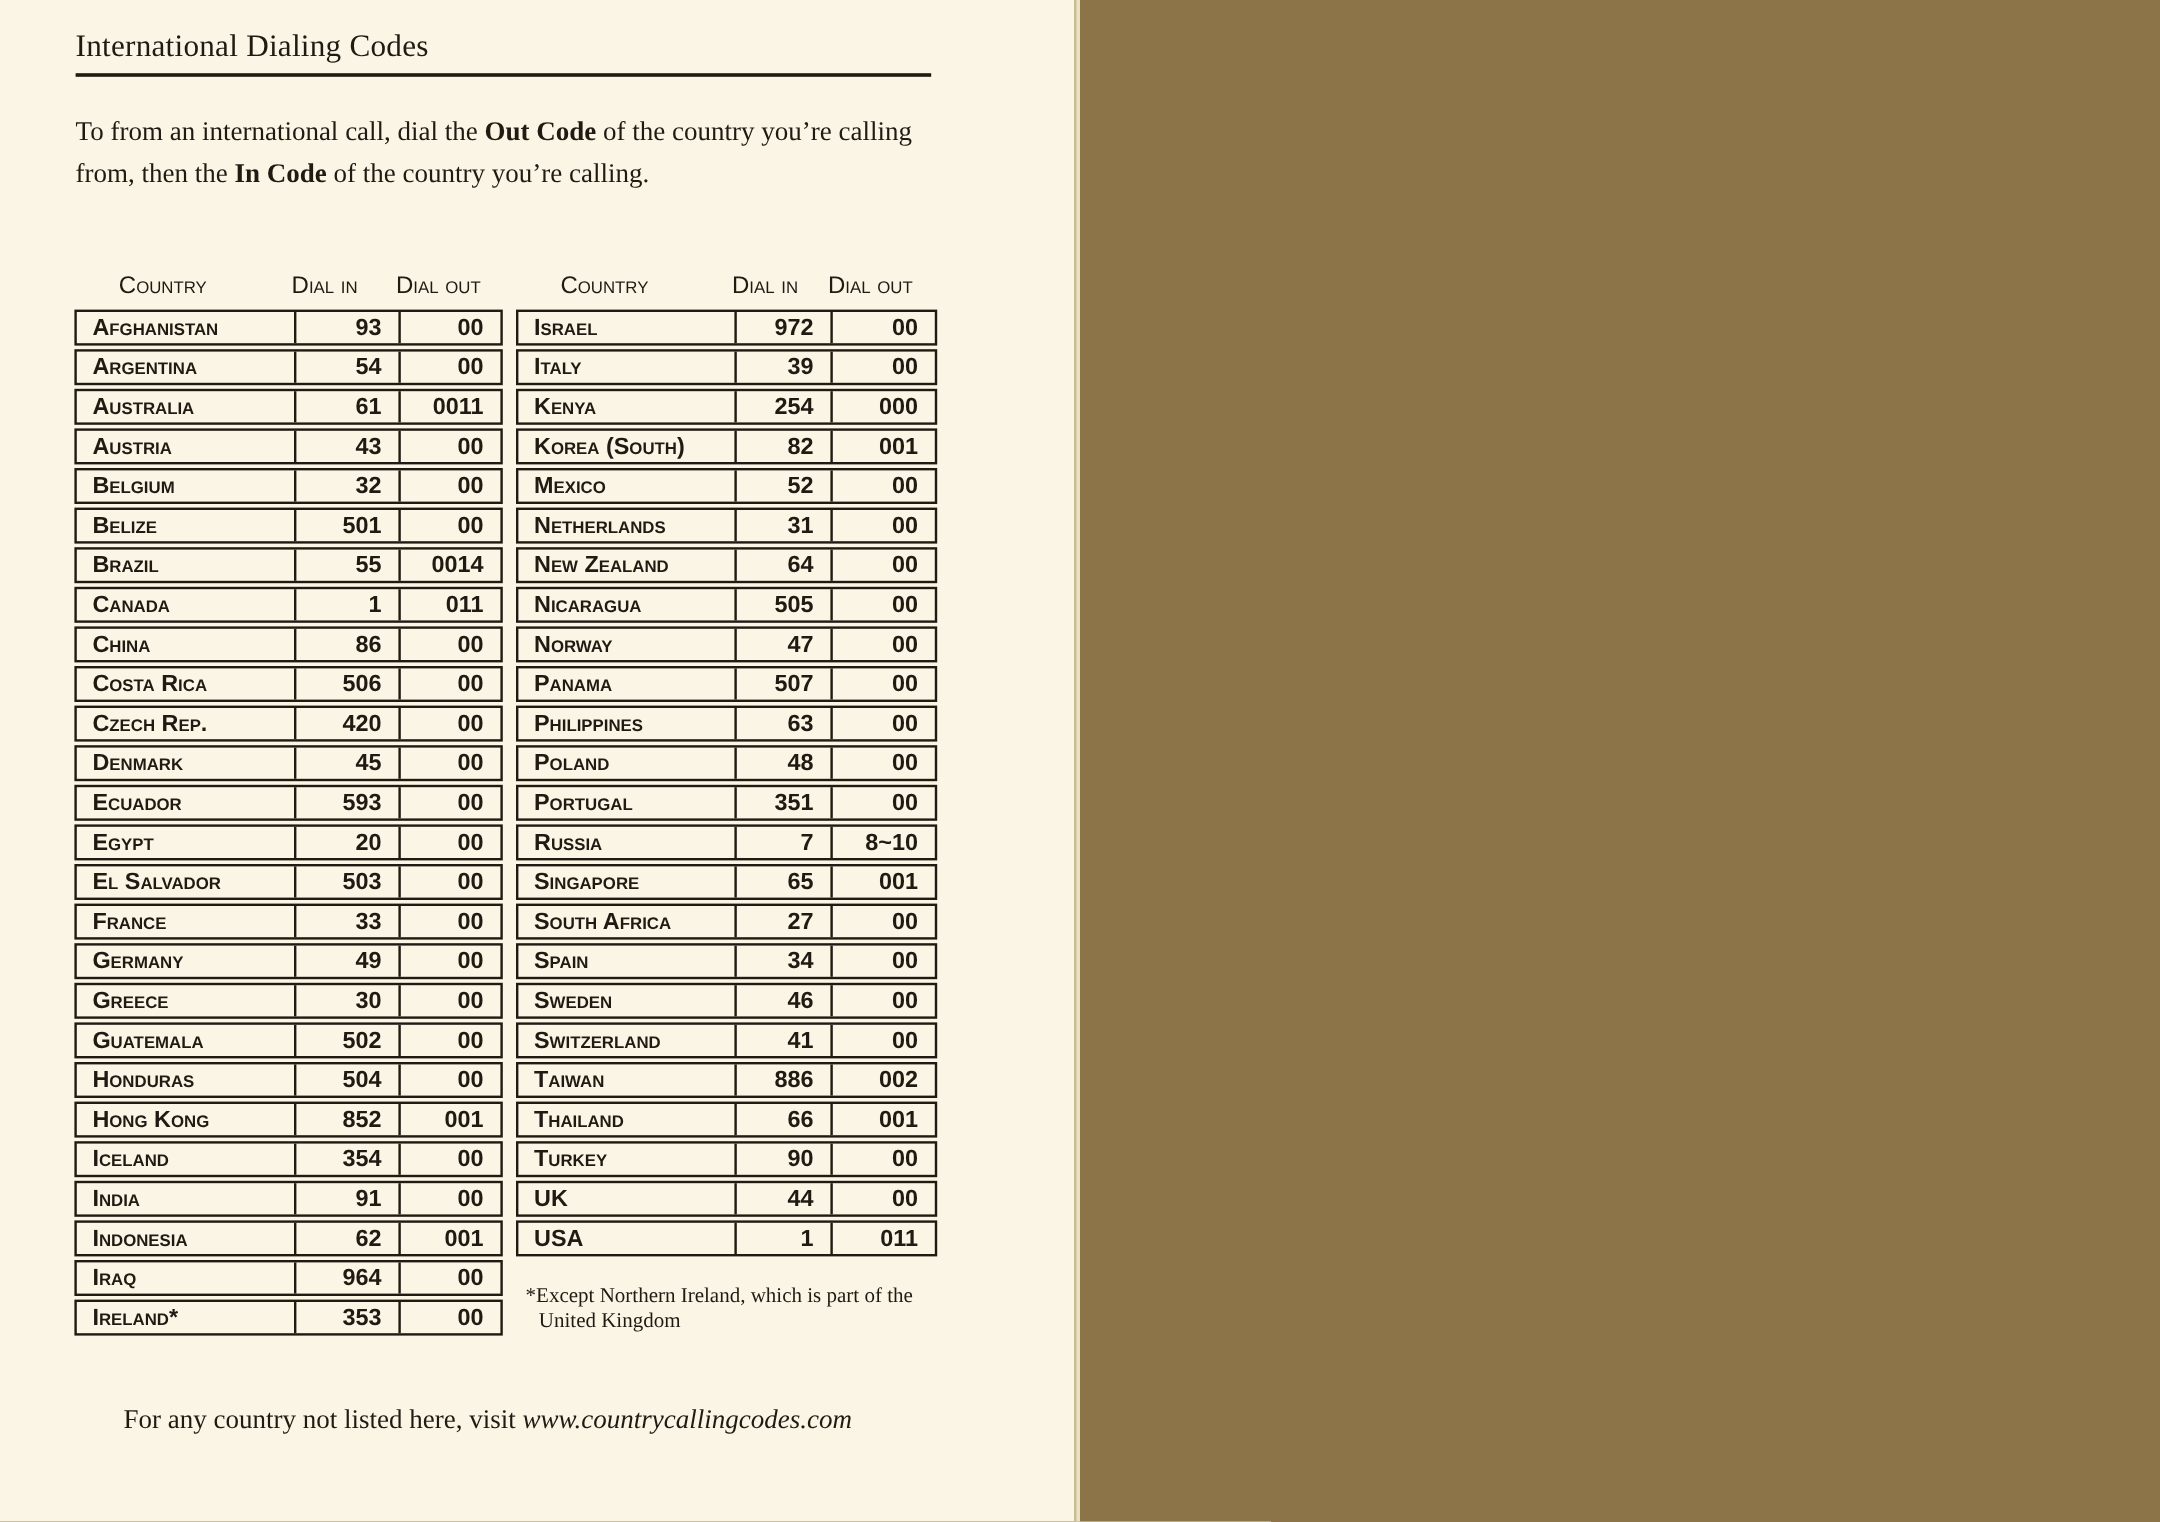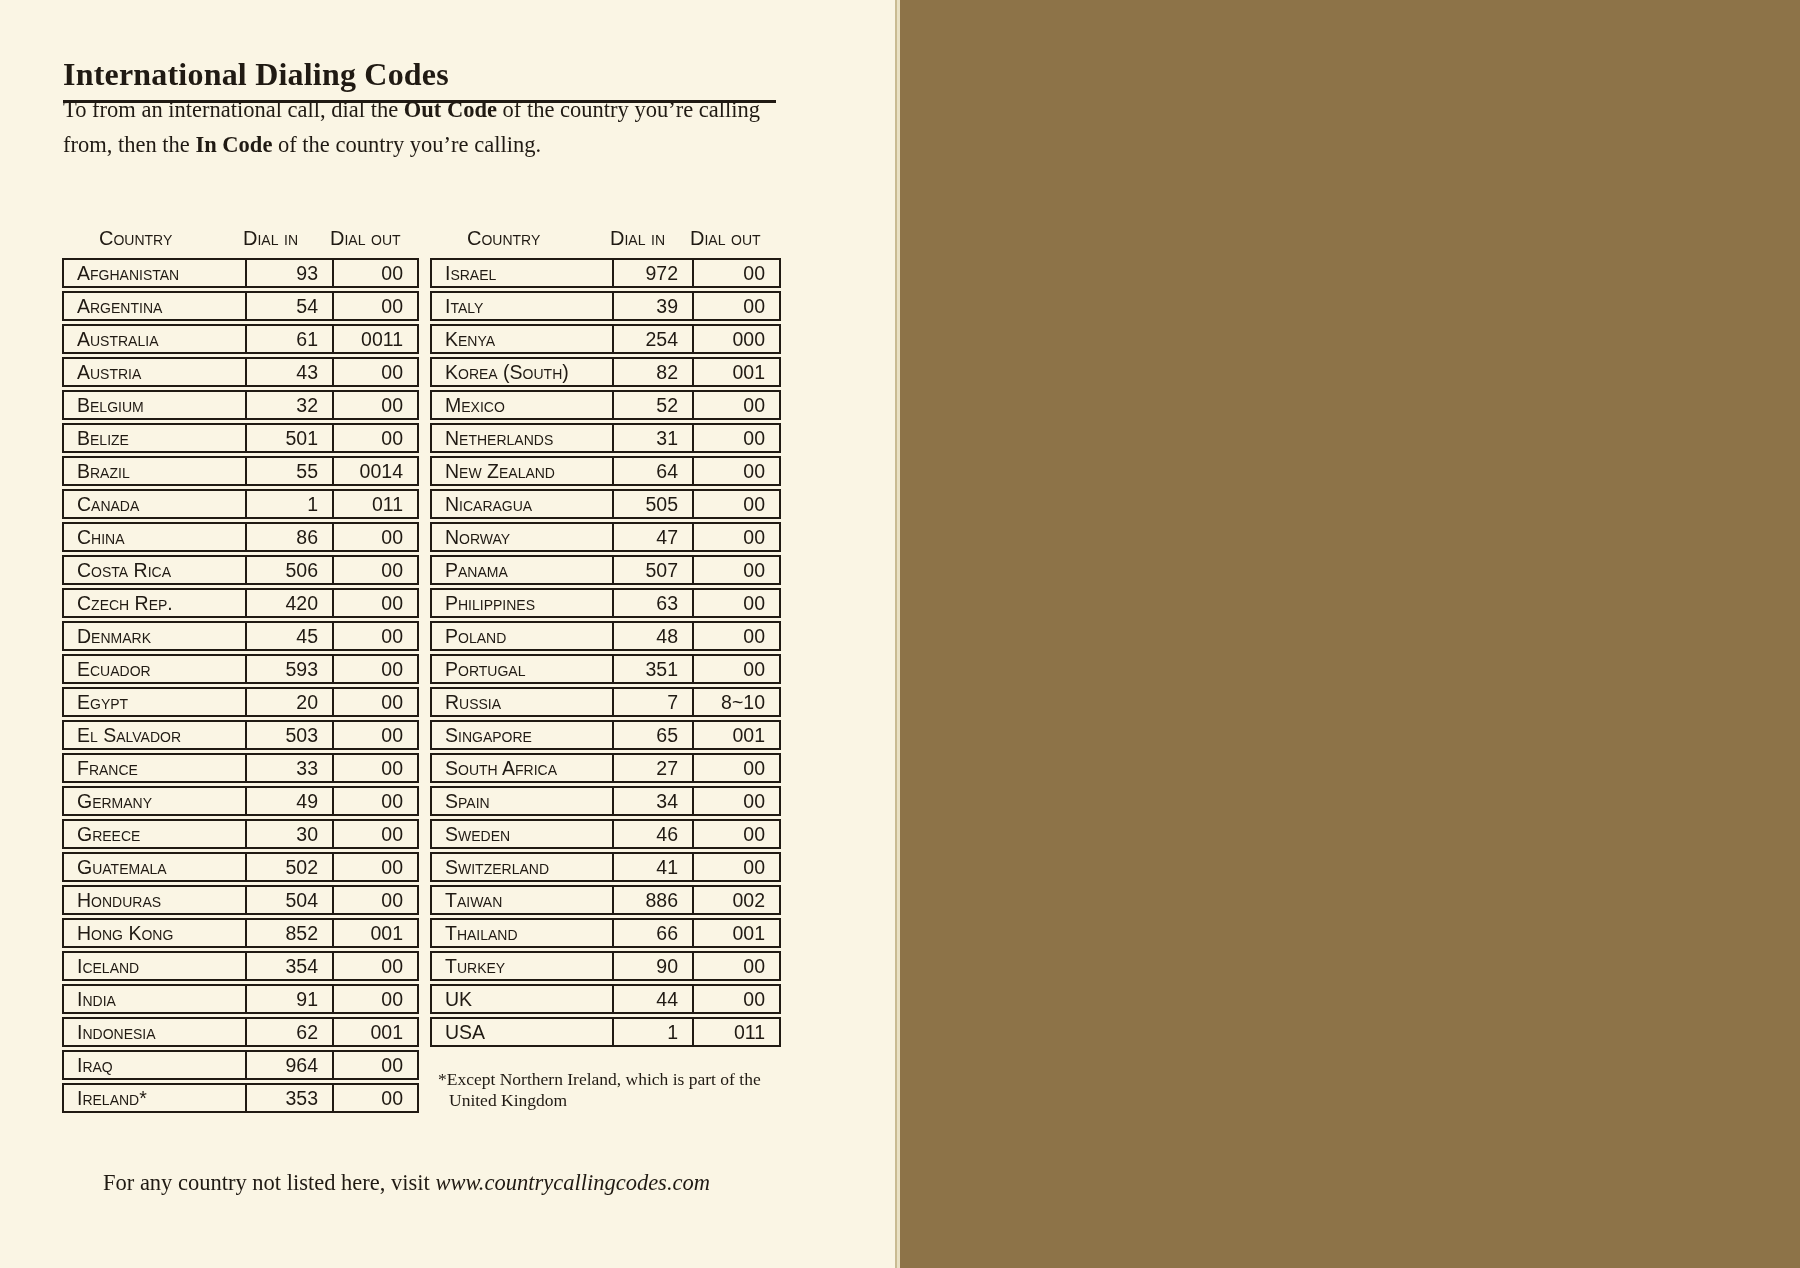--- a/index.html
+++ b/index.html
@@ -15,22 +15,22 @@
 
   .screen{position:relative;width:1800px;height:1268px;background:var(--desk-bg);overflow:hidden;}
 
   .page{
     position:absolute;left:0;top:0;width:900px;height:1268px;
     background:var(--page-bg);
     box-shadow:inset -3px 0 0 var(--edge1), inset -5px 0 0 var(--edge2);
   }
 
   .doc-title{
-    position:absolute;left:63px;top:56px;width:713px;
-    font-size:32px;font-weight:700;letter-spacing:0.2px;
+    position:absolute;left:63px;top:24px;width:713px;
+    font-size:26px;font-weight:400;letter-spacing:0.2px;
     padding-bottom:7px;border-bottom:3px solid var(--ink);
   }
 
   .intro{
     position:absolute;left:63px;top:92px;width:705px;
     font-size:22.5px;line-height:35px;
   }
   .intro b{font-weight:bold;}
 
   .tables{
@@ -46,20 +46,21 @@
     font-variant:small-caps;font-size:20px;line-height:24px;
     margin-bottom:8px;
   }
   .hdr .h-country{padding-left:2px;text-align:left;margin-left:35px;}
   .hdr .h-in,.hdr .h-out{text-align:left;}
 
   .t-row{
     border:2px solid var(--ink);
     height:30px;margin-bottom:3px;
     background:var(--page-bg);
+    font-weight:bold;
   }
   .cell{
     font-family:"Liberation Sans", sans-serif;
     font-size:19.5px;line-height:26px;
     overflow:hidden;white-space:nowrap;
   }
   .cell.country{font-variant:small-caps;padding-left:13px;}
   .cell.num{text-align:right;padding-right:14px;border-left:2px solid var(--ink);}
 
   .footnote{

